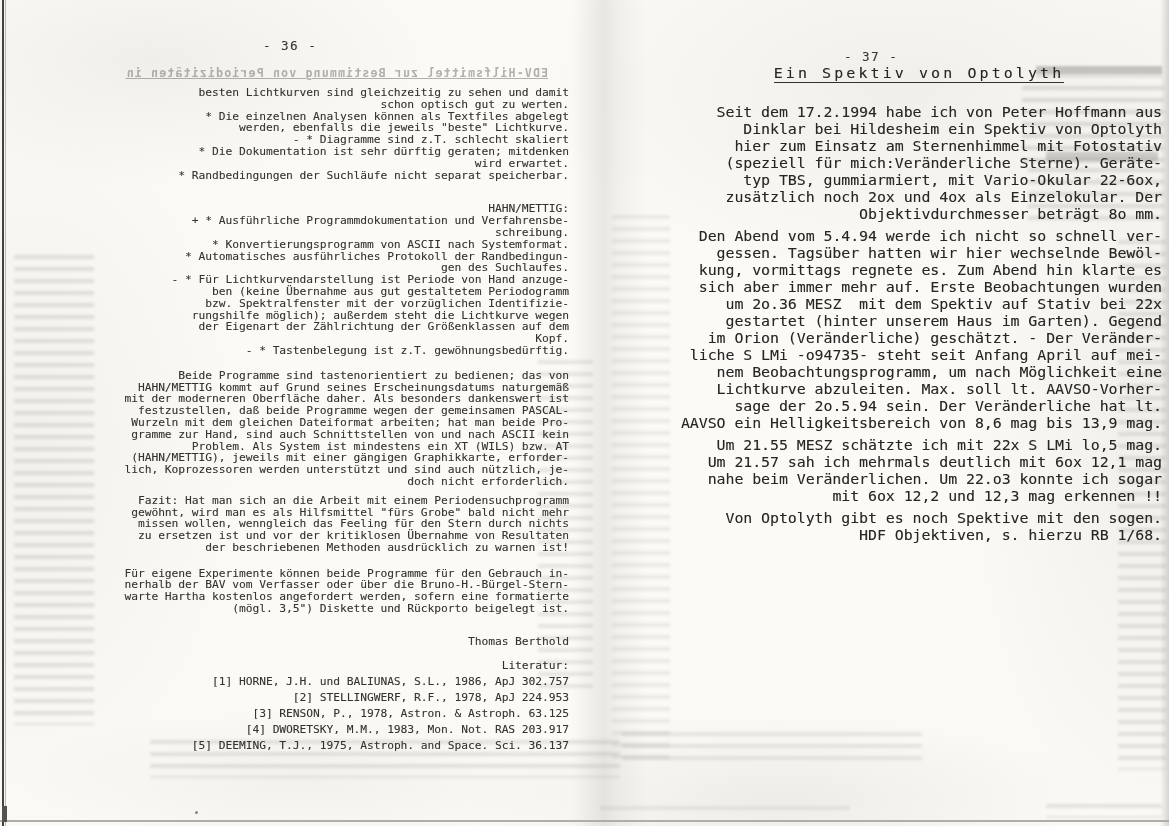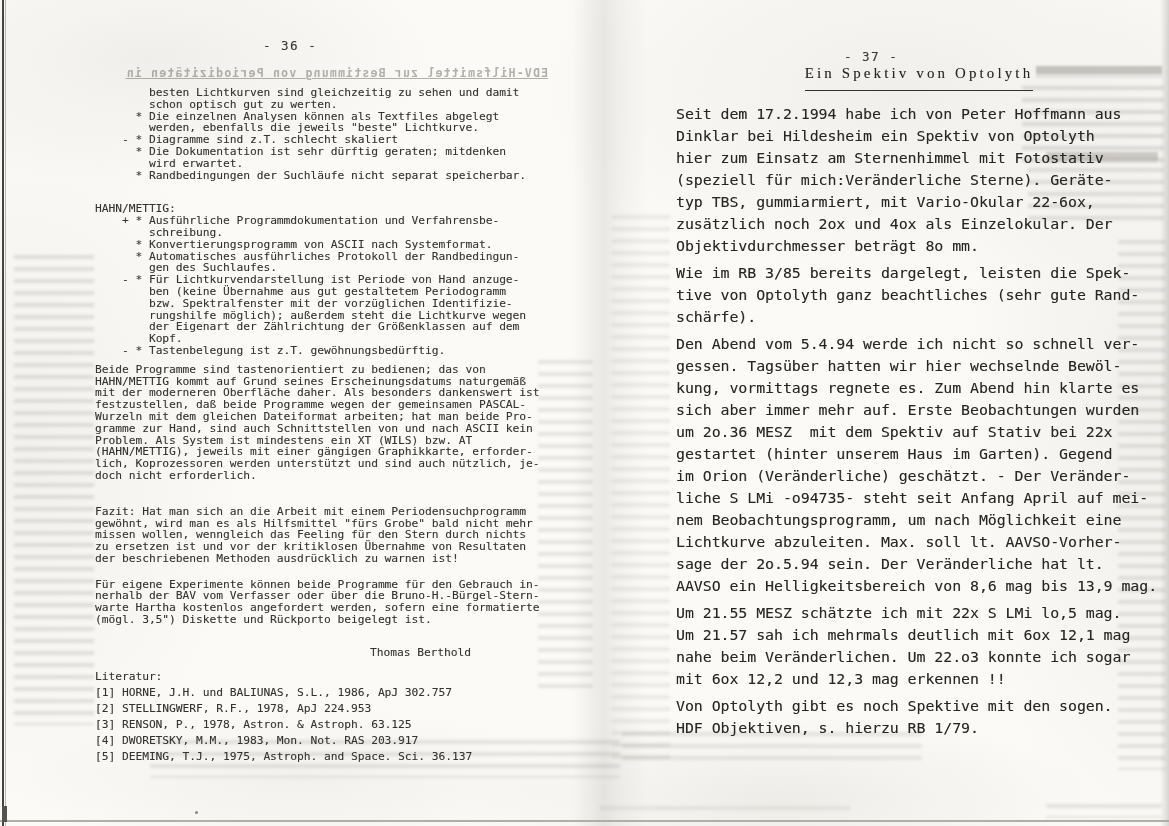--- a/index.html
+++ b/index.html
@@ -25,38 +25,38 @@
   }
   
   .edge-left-dark{position:absolute;left:2px;top:0;bottom:0;width:2px;background:#45433f;}
   .edge-left-light{position:absolute;left:5px;top:0;bottom:0;width:1px;background:#a7a49e;opacity:.75;}
   .edge-right-shade{position:absolute;right:0;top:0;bottom:0;width:9px;background:linear-gradient(270deg, rgba(150,146,139,0.35), rgba(150,146,139,0));}
   .bottom-rule{position:absolute;left:0;right:0;top:820px;height:2px;background:#b1aea8;}
   .corner-blot{position:absolute;left:2px;top:806px;width:5px;height:16px;background:#55524d;}
   .stray-dot{position:absolute;left:195px;top:811px;width:3px;height:3px;border-radius:50%;background:#8a8782;}
 
   
-  .tw{white-space:pre-wrap;}
+  .tw{white-space:pre-wrap;text-align:right;}
   .page-col{position:absolute;}
   .left-col{left:95px;top:87px;width:474px;font-size:11.2px;line-height:11.8px;color:#35332f;
             text-shadow:0.3px 0.3px 0 rgba(53,51,47,0.28);}
-  .right-col{left:676px;top:103px;width:486px;font-size:14.8px;line-height:22px;color:#282623;
+  .right-col{left:676px;top:103px;width:486px;font-size:14.8px;line-height:17px;color:#282623;
              text-shadow:0.3px 0.3px 0 rgba(40,38,35,0.33);}
   .pagenum{position:absolute;font-size:12.5px;letter-spacing:1.5px;color:#3a3834;
            text-shadow:0.3px 0.3px 0 rgba(53,51,47,0.3);text-align:right;}
   .pagenum-left{left:263px;top:38px;}
   .pagenum-right{left:844px;top:49px;}
   .doc-title{position:absolute;left:676px;top:64px;width:486px;text-align:center;
              font-size:14.8px;letter-spacing:3.2px;color:#282623;
              text-shadow:0.3px 0.3px 0 rgba(40,38,35,0.33);}
-  .doc-title span{border-bottom:1.4px solid #33312d;padding-bottom:9px;font-family:Liberation Serif, serif;}
+  .doc-title span{border-bottom:1.4px solid #33312d;padding-bottom:1px;}
 
   .mb-intro{margin-bottom:22px;}
-  .mb-hahn{margin-bottom:7px;}
-  .mb-beide{margin-bottom:24px;}
+  .mb-hahn{margin-bottom:13px;}
+  .mb-beide{margin-bottom:7px;}
   .mb-fazit{margin-bottom:14px;}
   .mb-exp{margin-bottom:21px;}
   .mb-author{margin-bottom:10px;}
   .left-author{text-indent:275px;}
   .refs{line-height:16px;}
   .rp{margin-bottom:5px;}
   .right-author{text-indent:111px;margin-top:3px;}
 
   
   .ghost-title-left{
@@ -164,34 +164,31 @@
 </div>
 
 <div class="page-col right-col">
   <div class="tw rp">Seit dem 17.2.1994 habe ich von Peter Hoffmann aus
 Dinklar bei Hildesheim ein Spektiv von Optolyth
 hier zum Einsatz am Sternenhimmel mit Fotostativ
 (speziell für mich:Veränderliche Sterne). Geräte-
 typ TBS, gummiarmiert, mit Vario-Okular 22-6ox,
 zusätzlich noch 2ox und 4ox als Einzelokular. Der
 Objektivdurchmesser beträgt 8o mm.</div>
-  <div class="tw rp">Wie im RB 3/85 bereits dargelegt, leisten die Spek-
-tive von Optolyth ganz beachtliches (sehr gute Rand-
-schärfe).</div>
   <div class="tw rp">Den Abend vom 5.4.94 werde ich nicht so schnell ver-
 gessen. Tagsüber hatten wir hier wechselnde Bewöl-
 kung, vormittags regnete es. Zum Abend hin klarte es
 sich aber immer mehr auf. Erste Beobachtungen wurden
 um 2o.36 MESZ  mit dem Spektiv auf Stativ bei 22x
 gestartet (hinter unserem Haus im Garten). Gegend
 im Orion (Veränderliche) geschätzt. - Der Veränder-
 liche S LMi -o94735- steht seit Anfang April auf mei-
 nem Beobachtungsprogramm, um nach Möglichkeit eine
 Lichtkurve abzuleiten. Max. soll lt. AAVSO-Vorher-
 sage der 2o.5.94 sein. Der Veränderliche hat lt.
 AAVSO ein Helligkeitsbereich von 8,6 mag bis 13,9 mag.</div>
   <div class="tw rp">Um 21.55 MESZ schätzte ich mit 22x S LMi lo,5 mag.
 Um 21.57 sah ich mehrmals deutlich mit 6ox 12,1 mag
 nahe beim Veränderlichen. Um 22.o3 konnte ich sogar
 mit 6ox 12,2 und 12,3 mag erkennen !!</div>
   <div class="tw rp">Von Optolyth gibt es noch Spektive mit den sogen.
-HDF Objektiven, s. hierzu RB 1/79.</div>
+HDF Objektiven, s. hierzu RB 1/68.</div>
 </div>
 
 </body></html>

